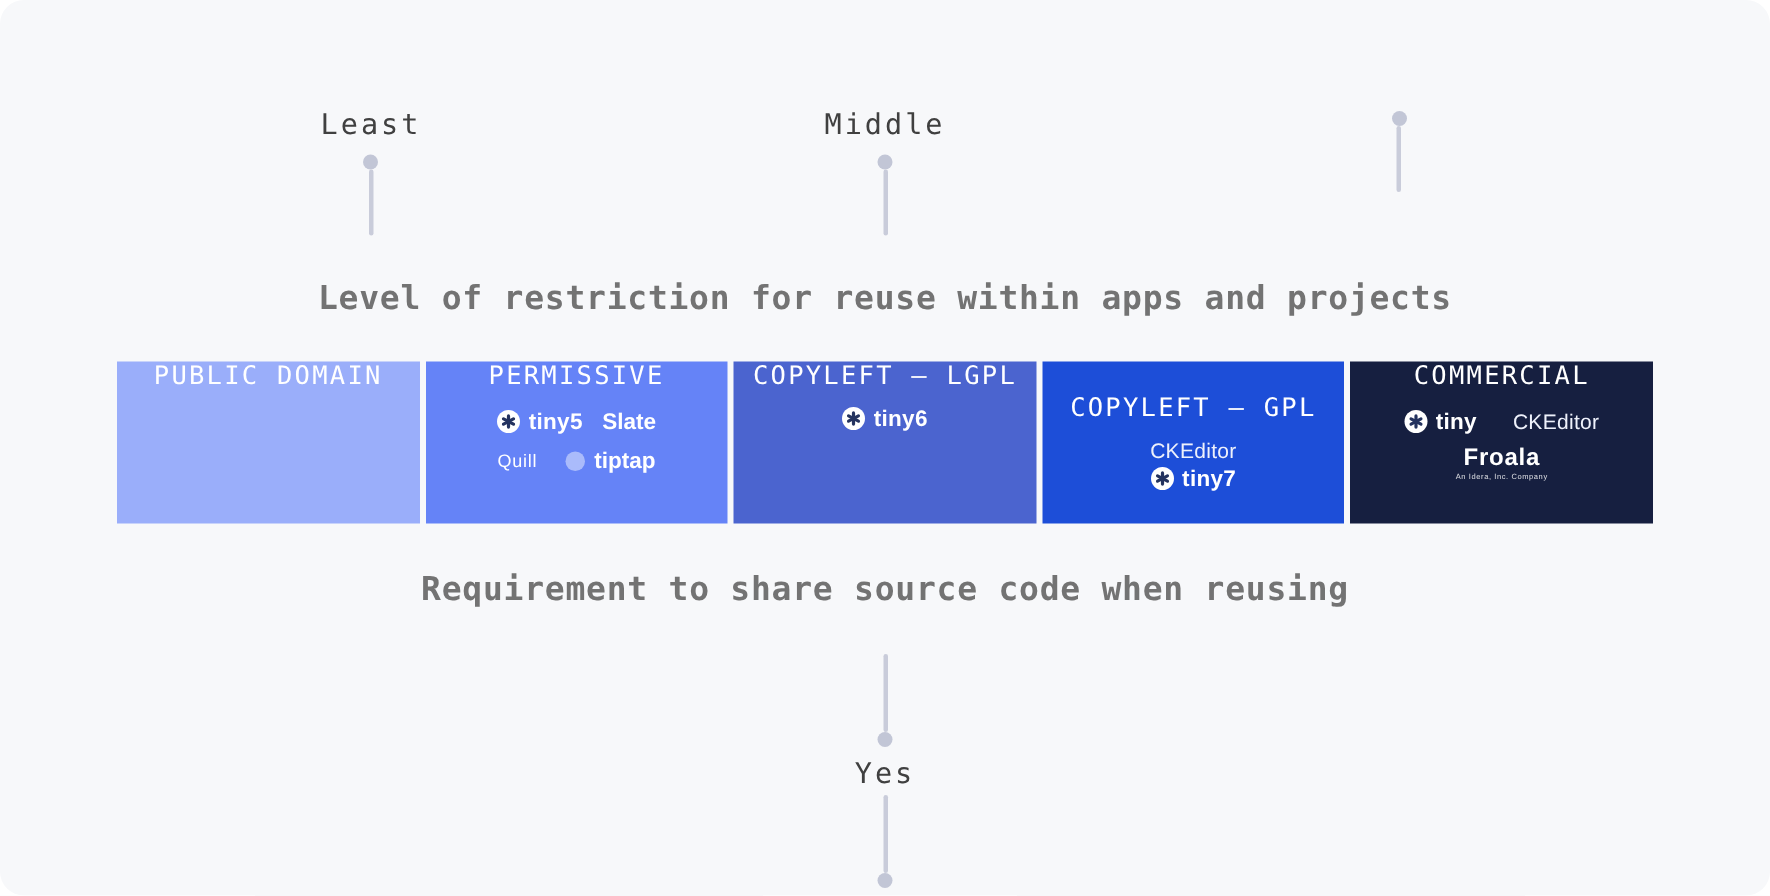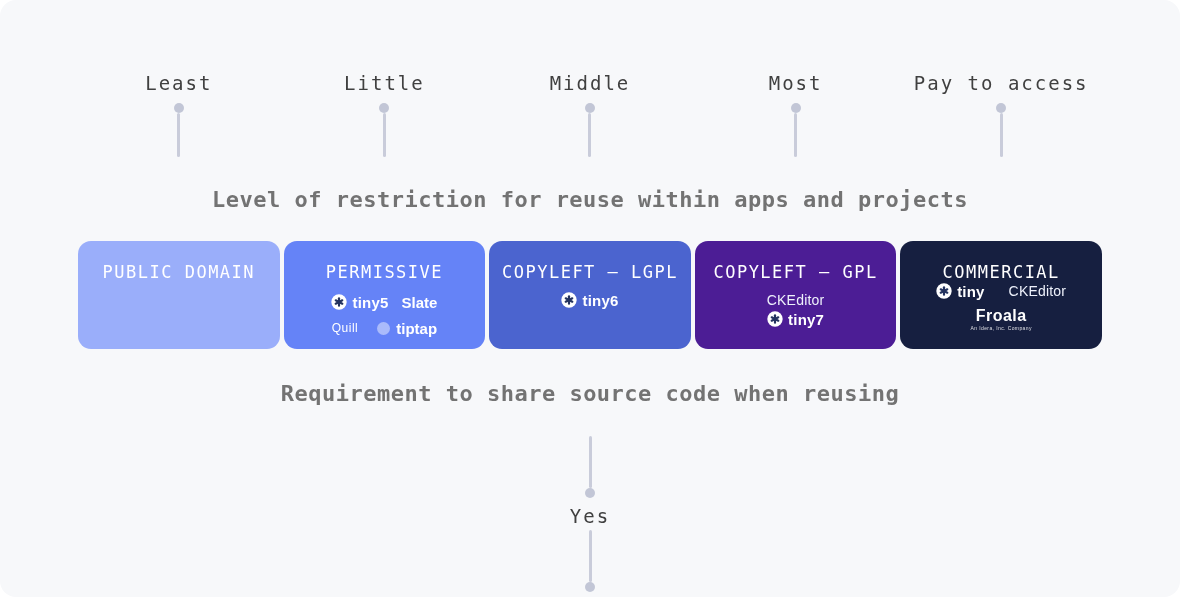--- a/index.html
+++ b/index.html
@@ -25,23 +25,23 @@
   .stem { width:3px; background:#C9CCDA; border-radius:2px; flex:none; }
   .marker.top .stem { height:44px; }
   .marker.bottom .stem { height:52px; }
   .heading {
     margin:31px 0 0; text-align:center;
     font-size:22px; font-weight:600; color:#737373;
     letter-spacing:0.5px; line-height:1.1;
   }
   .cards { margin-top:29px; height:108px; }
   .card {
-    flex:1; border-radius:13px; color:#ffffff;
+    flex:1; border-radius:0; color:#ffffff;
     display:flex; flex-direction:column; align-items:center;
-    padding-top:21px; box-sizing:border-box;
+    box-sizing:border-box;
   }
   .card-title { font-size:17px; font-weight:500; letter-spacing:1.5px; line-height:1.2; white-space:nowrap; }
   .logo-row {
     display:flex; align-items:center; justify-content:center;
     font-family:"Liberation Sans", sans-serif;
   }
   .tiny-logo { display:flex; align-items:center; gap:5px; font-weight:bold; font-size:15px; letter-spacing:0.2px; }
   .tiny-logo svg { display:block; }
   .slate-logo { font-size:15px; font-weight:600; }
   .quill-logo { font-size:12px; font-weight:300; letter-spacing:0.5px; }
@@ -57,36 +57,25 @@
 
 <div class="canvas">
 
   <div class="row markers-top">
     <div class="marker top">
       <div class="marker-label">Least</div>
       <div class="dot"></div>
       <div class="stem"></div>
     </div>
     <div class="marker top">
-      <div class="marker-label">Little</div>
+      <div class="marker-label">Middle</div>
       <div class="dot"></div>
       <div class="stem"></div>
     </div>
     <div class="marker top">
-      <div class="marker-label">Middle</div>
-      <div class="dot"></div>
-      <div class="stem"></div>
-    </div>
-    <div class="marker top">
-      <div class="marker-label">Most</div>
-      <div class="dot"></div>
-      <div class="stem"></div>
-    </div>
-    <div class="marker top">
-      <div class="marker-label">Pay to access</div>
       <div class="dot"></div>
       <div class="stem"></div>
     </div>
   </div>
 
   <div class="heading">Level of restriction for reuse within apps and projects</div>
 
   <div class="row cards">
 
     <div class="card" style="background: rgb(154, 174, 250);">
@@ -128,21 +117,21 @@
               <rect x="10.4" y="4.8" width="3.2" height="14.4" rx="1.6"></rect>
               <rect x="10.4" y="4.8" width="3.2" height="14.4" rx="1.6" transform="rotate(62 12 12)"></rect>
               <rect x="10.4" y="4.8" width="3.2" height="14.4" rx="1.6" transform="rotate(-62 12 12)"></rect>
             </g>
           </svg>
           <span>tiny6</span>
         </span>
       </div>
     </div>
 
-    <div class="card" style="background: #4c1d95;">
+    <div class="card" style="background: #1d4ed8; justify-content: center;">
       <div class="card-title">COPYLEFT – GPL</div>
       <div class="logo-row" style="margin-top:9px;">
         <span class="ckeditor-logo">CKEditor</span>
       </div>
       <div class="logo-row" style="margin-top:3px;">
         <span class="tiny-logo">
           <svg width="16" height="16" viewBox="0 0 24 24">
             <circle cx="12" cy="12" r="11.5" fill="#ffffff"></circle>
             <g fill="#24335f">
               <rect x="10.4" y="4.8" width="3.2" height="14.4" rx="1.6"></rect>
@@ -150,21 +139,21 @@
               <rect x="10.4" y="4.8" width="3.2" height="14.4" rx="1.6" transform="rotate(-62 12 12)"></rect>
             </g>
           </svg>
           <span>tiny7</span>
         </span>
       </div>
     </div>
 
     <div class="card" style="background: rgb(22, 31, 64);">
       <div class="card-title">COMMERCIAL</div>
-      <div class="logo-row" style="gap:24px; margin-top:0;">
+      <div class="logo-row" style="gap:24px; margin-top:11px;">
         <span class="tiny-logo">
           <svg width="16" height="16" viewBox="0 0 24 24">
             <circle cx="12" cy="12" r="11.5" fill="#ffffff"></circle>
             <g fill="#24335f">
               <rect x="10.4" y="4.8" width="3.2" height="14.4" rx="1.6"></rect>
               <rect x="10.4" y="4.8" width="3.2" height="14.4" rx="1.6" transform="rotate(62 12 12)"></rect>
               <rect x="10.4" y="4.8" width="3.2" height="14.4" rx="1.6" transform="rotate(-62 12 12)"></rect>
             </g>
           </svg>
           <span>tiny</span>

